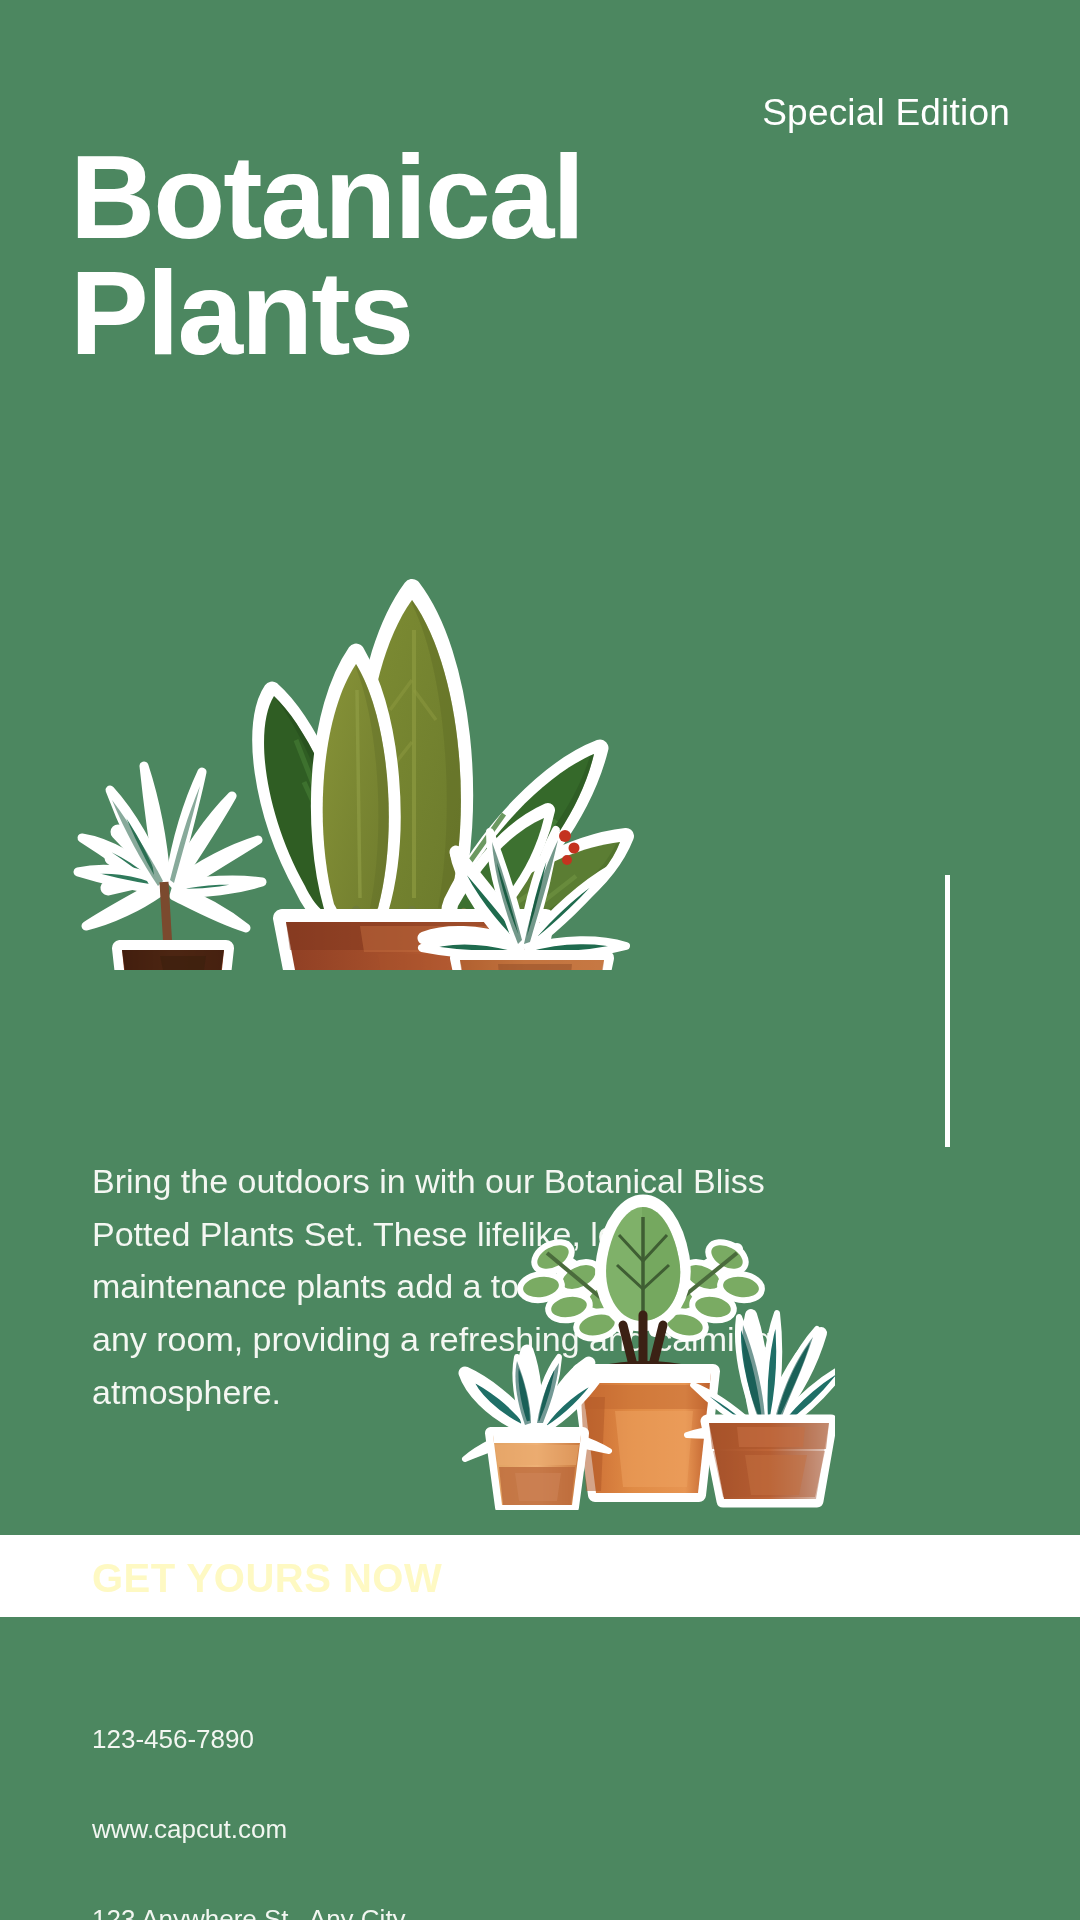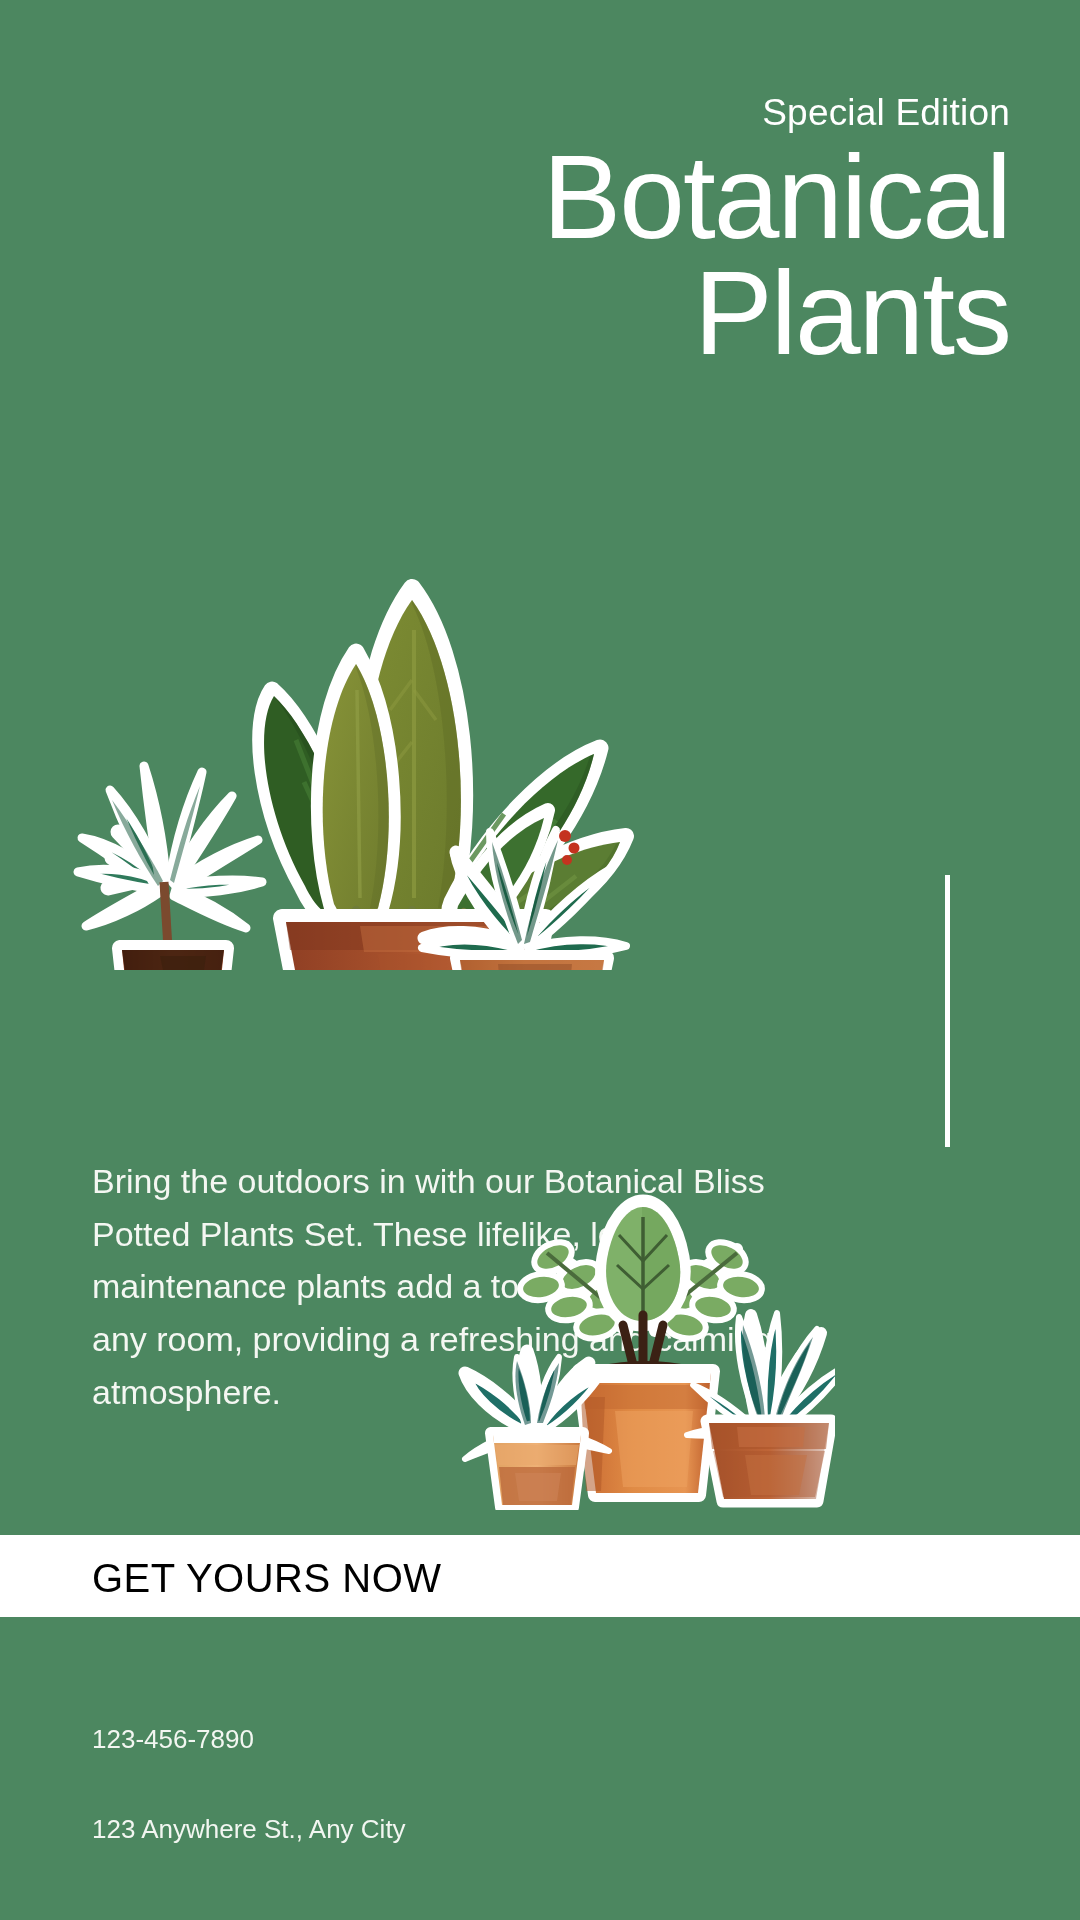--- a/index.html
+++ b/index.html
@@ -23,23 +23,23 @@
     font-size:37px;
     font-weight:500;
     color:#ffffff;
     letter-spacing:0.2px;
     text-align:right;
     white-space:nowrap;
   }
   .headline {
     position:absolute;
     left:70px; right:70px; top:140px;
-    text-align:right;
+    text-align:left;
     color:#ffffff;
-    font-weight:400;
+    font-weight:700;
     font-size:118px;
     line-height:0.98;
     letter-spacing:-2px;
     z-index:6;
     pointer-events:none;
   }
   .headline .ln { display:block; }
 
   
   .vrule {
@@ -84,22 +84,22 @@
     position:absolute;
     left:0; top:1535px;
     width:100%; height:82px;
     background:#ffffff;
     z-index:6;
   }
   .cta-label {
     position:absolute;
     left:92px; top:1556px;
     font-size:40px;
-    font-weight:400;
-    color:#000000;
+    font-weight:700;
+    color:#fef9c3;
     letter-spacing:0.5px;
     z-index:8;
     white-space:nowrap;
   }
 
   
   .contact {
     position:absolute;
     left:92px; top:1670px;
     z-index:8;
@@ -438,16 +438,17 @@
         </g>
       </g>
     </svg>
   </div>
 
   <div class="cta-band"></div>
   <div class="cta-label">GET YOURS NOW</div>
 
   <div class="contact">
     <div>123-456-7890</div>
+    <div>www.capcut.com</div>
     <div>123 Anywhere St., Any City</div>
   </div>
 
 </div>
 
 </body></html>

